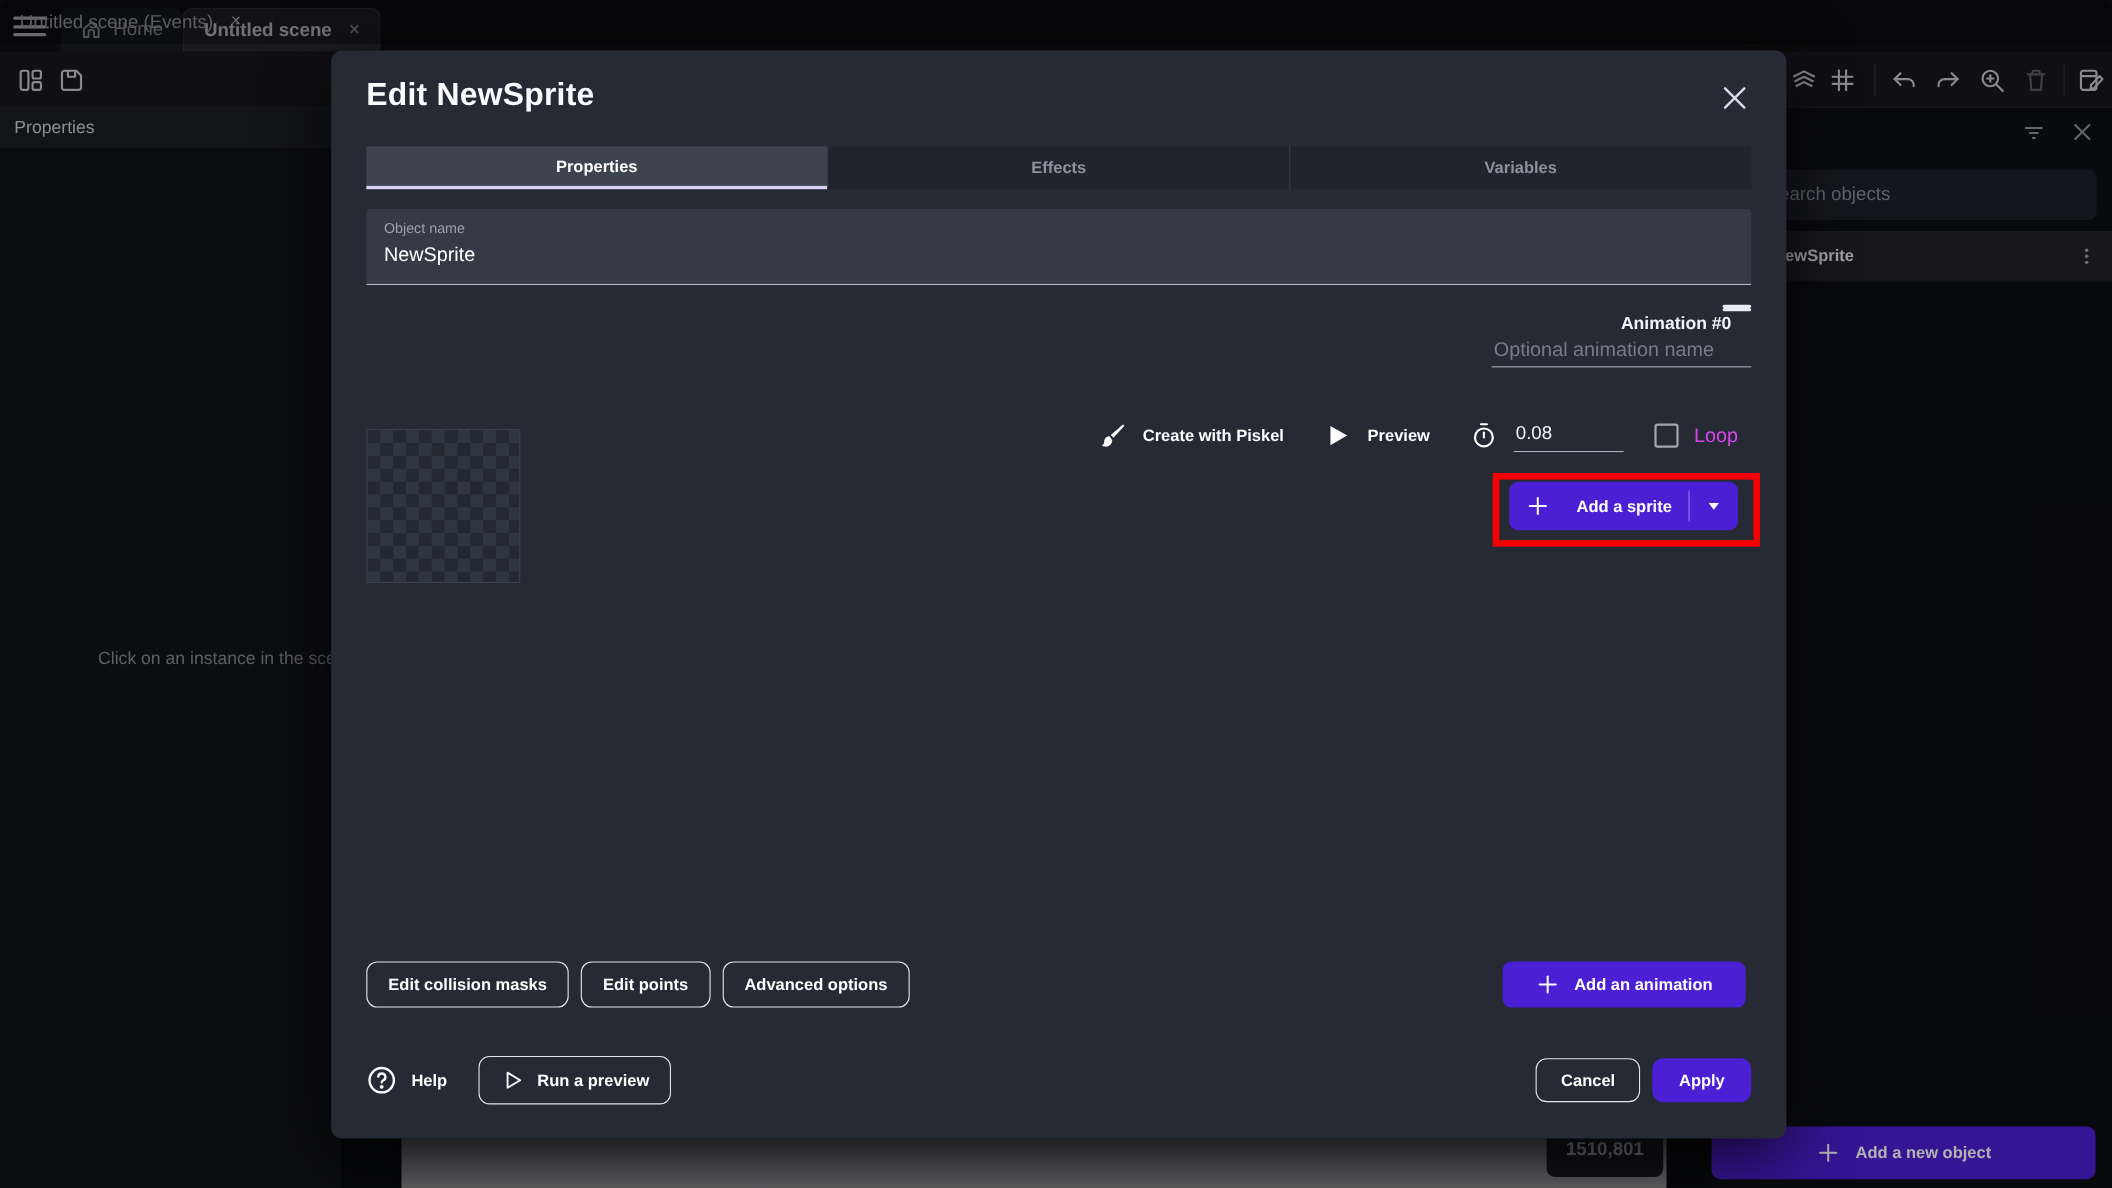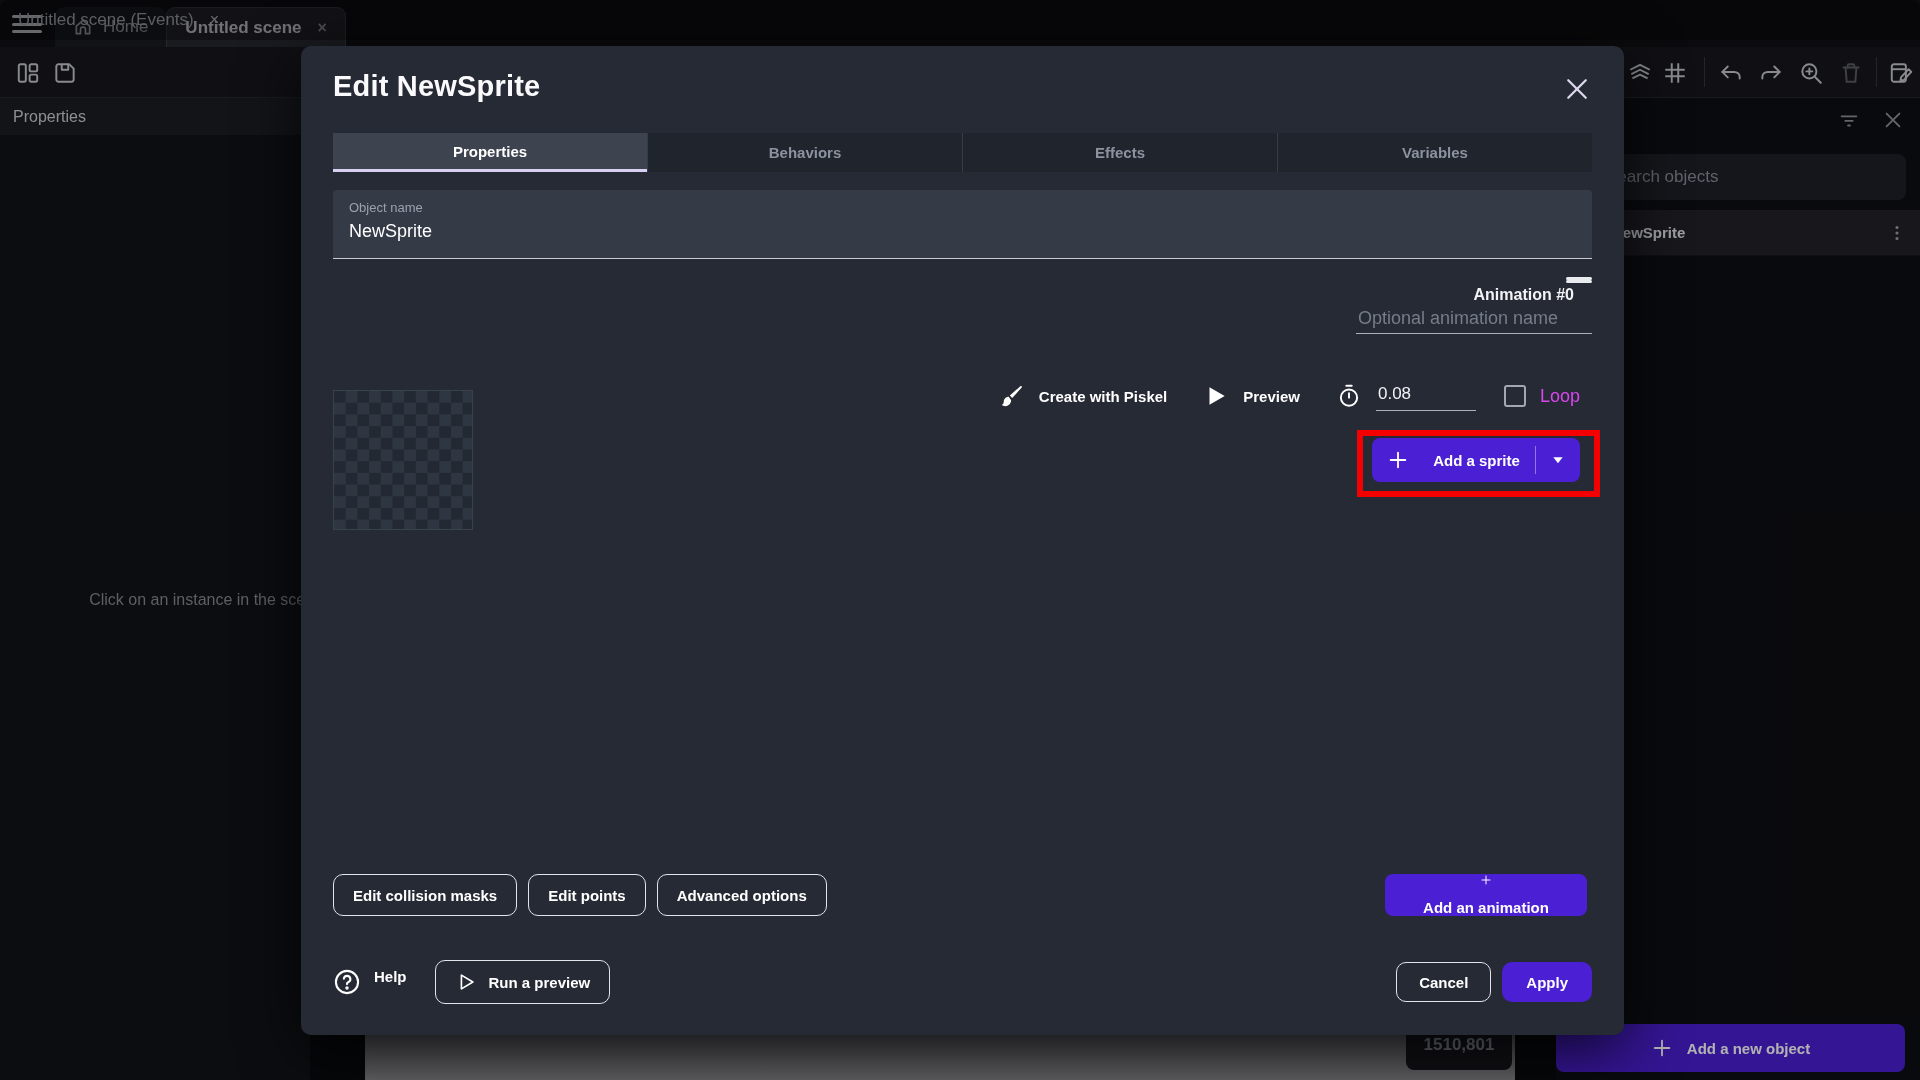--- a/index.html
+++ b/index.html
@@ -81,24 +81,24 @@
 
   .add-sprite-btn { position:absolute; left:1071px; top:392px; width:208px; height:44px; background:#4b1fd3; border-radius:8px; display:flex; align-items:center; color:#fff; cursor:pointer; }
   .asb-main { flex:1; display:flex; align-items:center; justify-content:center; gap:24px; font-size:15px; font-weight:bold; }
   .asb-divider { width:1px; height:28px; background:rgba(255,255,255,0.4); }
   .asb-caret { width:44px; display:flex; align-items:center; justify-content:center; cursor:pointer; }
 
   .plus-ic { width:22px; height:22px; color:#fff; }
 
   .secondary-row { position:absolute; left:32px; top:828px; display:flex; gap:11px; }
   .btn-outline { height:42px; border:1px solid #e2e4ea; border-radius:10px; background:transparent; color:#ffffff; font-size:15px; font-weight:bold; padding:0 19px; cursor:pointer; display:flex; align-items:center; gap:12px; font-family:"Liberation Sans", sans-serif; }
-  .add-anim-btn { position:absolute; right:37px; top:828px; width:202px; height:42px; background:#4b1fd3; border:none; border-radius:8px; color:#fff; font-size:15px; font-weight:bold; display:flex; align-items:center; justify-content:center; gap:13px; cursor:pointer; font-family:"Liberation Sans", sans-serif;flex-direction:column; }
+  .add-anim-btn { position:absolute; right:37px; top:828px; width:221px; height:42px; background:#4b1fd3; border:none; border-radius:8px; color:#fff; font-size:15px; font-weight:bold; display:flex; align-items:center; justify-content:center; gap:13px; cursor:pointer; font-family:"Liberation Sans", sans-serif; }
 
   .dlg-footer { position:absolute; left:32px; right:32px; top:912px; height:48px; display:flex; align-items:center; }
-  .help-link { display:flex; align-items:flex-start; gap:13px; color:#fff; font-size:15px; font-weight:bold; cursor:pointer; }
+  .help-link { display:flex; align-items:center; gap:13px; color:#fff; font-size:15px; font-weight:bold; cursor:pointer; }
   .help-ic { width:28px; height:28px; color:#fff; }
   .runprev { margin-left:28px; height:44px; }
   .footer-spacer { flex:1; }
   .btn-cancel { height:40px; border:1px solid #e2e4ea; border-radius:10px; background:transparent; color:#fff; font-size:15px; font-weight:bold; padding:0 22px; cursor:pointer; font-family:"Liberation Sans", sans-serif; }
   .btn-apply { height:40px; margin-left:11px; border:none; border-radius:10px; background:#4b1fd3; color:#fff; font-size:15px; font-weight:bold; padding:0 24px; cursor:pointer; font-family:"Liberation Sans", sans-serif; }
 
   .annotation { position:absolute; left:1056px; top:384px; width:243px; height:67px; border:6px solid #f40000; z-index:30; pointer-events:none; }
 </style>
 </head>
 <body>
@@ -227,23 +227,20 @@
   <div class="dialog">
     <div class="dlg-title">Edit NewSprite</div>
     <svg class="dlg-close" viewBox="0 0 24 24" fill="none" stroke="#dcd7ee" stroke-width="1.8" stroke-linecap="round">
         <line x1="5" y1="5" x2="19" y2="19"></line>
         <line x1="19" y1="5" x2="5" y2="19"></line>
       </svg>
 
     <div class="dlg-tabs">
       <div class="dlg-tab active">
           <span>Properties</span>
-        </div>
-      <div class="dlg-tab">
-          <span>Behaviors</span>
         </div>
       <div class="dlg-tab">
           <span>Effects</span>
         </div>
       <div class="dlg-tab">
           <span>Variables</span>
         </div>
     </div>
 
     <div class="objname-field">

